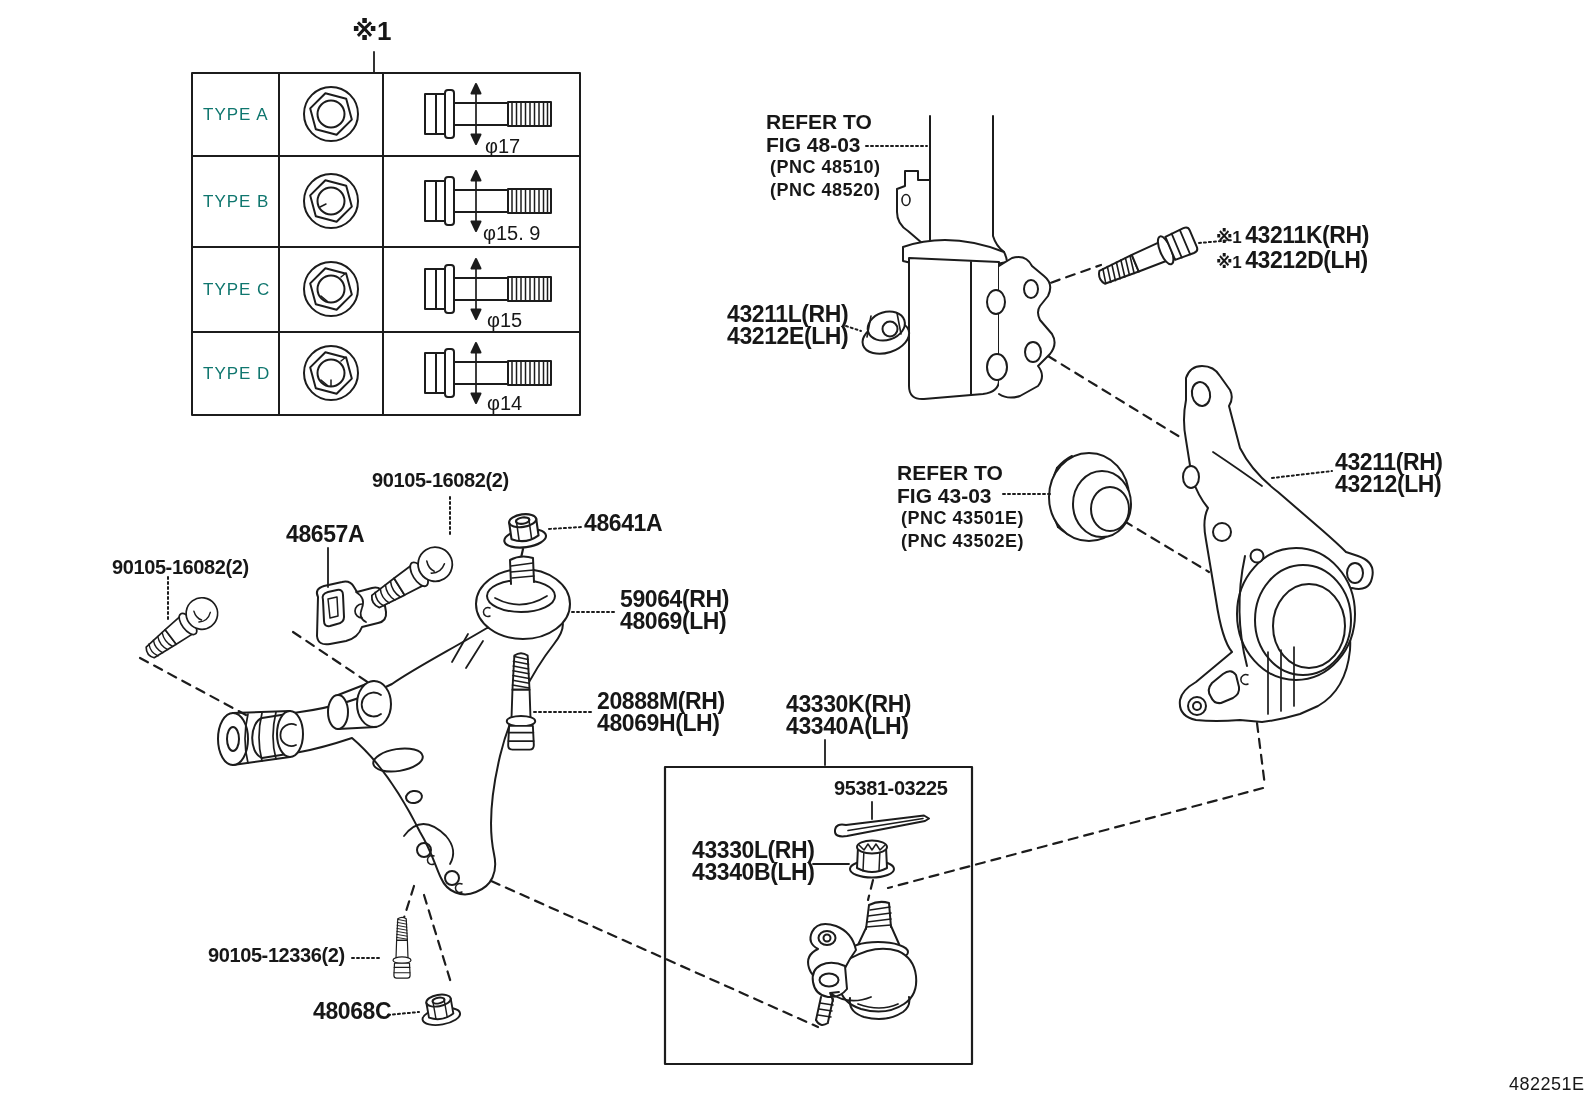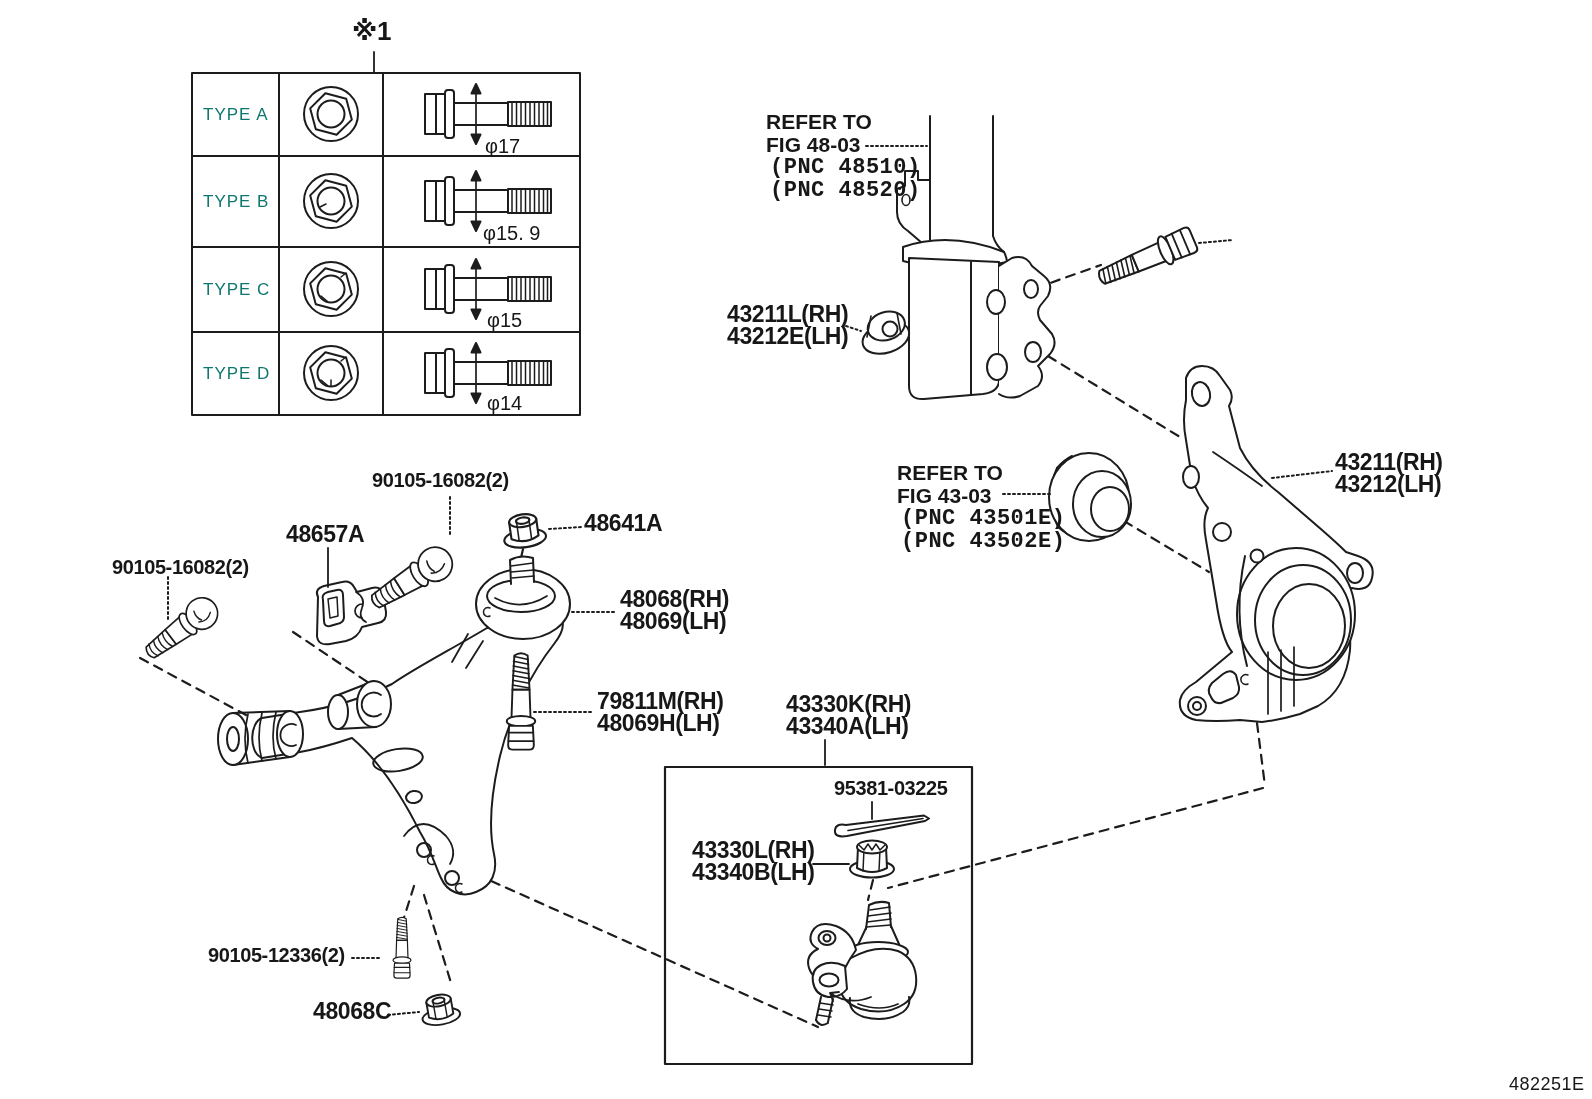--- a/index.html
+++ b/index.html
@@ -5,21 +5,21 @@
   html,body{margin:0;padding:0;background:#fff;}
   .canvas{position:relative;width:1592px;height:1099px;background:#fff;overflow:hidden;
           font-family:"Liberation Sans","DejaVu Sans",sans-serif;color:#171717;}
   .canvas svg{position:absolute;left:0;top:0;}
   .lbl{position:absolute;white-space:nowrap;font-weight:700;letter-spacing:-0.4px;line-height:22px;}
   .s20{font-size:20px;}
   .s22{font-size:23px;}
   .s26{font-size:26px;font-weight:700;}
   .note{position:absolute;white-space:nowrap;font-weight:700;letter-spacing:0;}
   .note .t{display:block;font-size:21px;line-height:23px;}
-  .note .p{display:block;font-size:22px;line-height:23px;padding-left:4px;letter-spacing:0.5px;font-family:Liberation Mono, monospace;}
+  .note .p{display:block;font-size:18px;line-height:23px;padding-left:4px;letter-spacing:0.5px;}
   .pre{font-size:17px;margin-right:4px;font-weight:700;}
   .typ{position:absolute;font-size:17px;font-weight:400;letter-spacing:1px;color:#0f766e;}
   .dia{position:absolute;font-size:20px;font-weight:400;letter-spacing:0;}
   .foot{position:absolute;font-size:18px;font-weight:400;letter-spacing:0.5px;}
   .twoline span{display:block;}
 </style>
 </head>
 <body>
 
 <div class="canvas">
@@ -295,38 +295,46 @@
   <span class="t">FIG 43-03</span>
   <span class="p">(PNC 43501E)</span>
   <span class="p">(PNC 43502E)</span>
 </div>
 
 <div class="lbl s22 twoline" style="left:727px;top:303px">
   <span>43211L(RH)</span>
   <span>43212E(LH)</span>
 </div>
 
+<div class="lbl s22" style="left:1216px;top:224px">
+  <span style="display:block">
+    <span class="pre">※1</span><span>43211K(RH)</span>
+  </span>
+  <span style="display:block">
+    <span class="pre">※1</span><span>43212D(LH)</span>
+  </span>
+</div>
 
 <div class="lbl s22 twoline" style="left:1335px;top:451px">
   <span>43211(RH)</span>
   <span>43212(LH)</span>
 </div>
 
 <div class="lbl s20" style="left:372px;top:469px">90105-16082(2)</div>
 <div class="lbl s22" style="left:286px;top:523px">48657A</div>
 <div class="lbl s22" style="left:584px;top:512px">48641A</div>
 <div class="lbl s20" style="left:112px;top:556px">90105-16082(2)</div>
 
 <div class="lbl s22 twoline" style="left:620px;top:588px">
-  <span>48068(RH)</span>
+  <span>59064(RH)</span>
   <span>48069(LH)</span>
 </div>
 
 <div class="lbl s22 twoline" style="left:597px;top:690px">
-  <span>79811M(RH)</span>
+  <span>20888M(RH)</span>
   <span>48069H(LH)</span>
 </div>
 
 <div class="lbl s22 twoline" style="left:786px;top:693px">
   <span>43330K(RH)</span>
   <span>43340A(LH)</span>
 </div>
 
 <div class="lbl s20" style="left:834px;top:777px">95381-03225</div>
 

